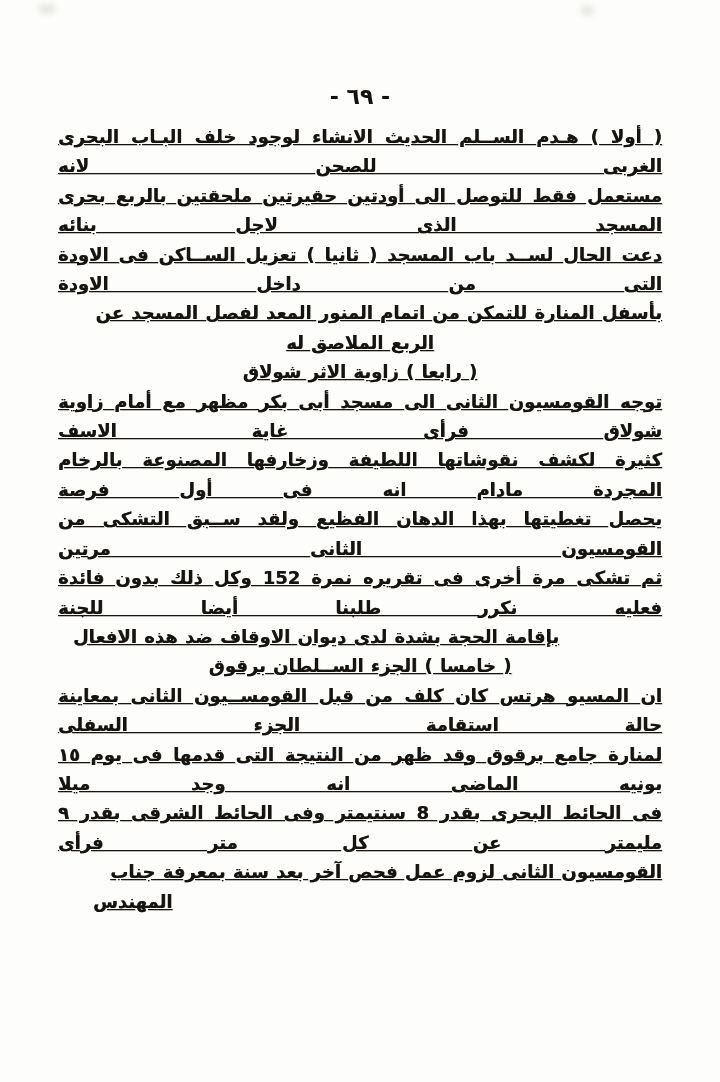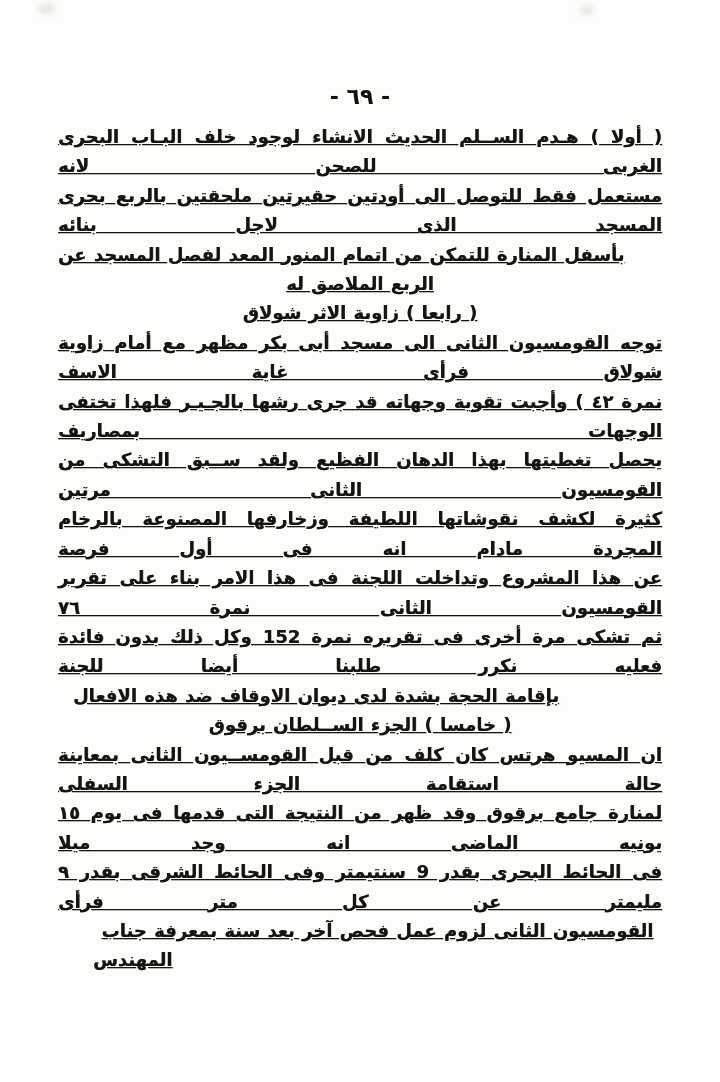--- a/index.html
+++ b/index.html
@@ -44,43 +44,42 @@
     font-weight:bold;
   }
   .ln{
     line-height:29.4px;
     min-height:29.4px;
     text-shadow:0.4px 0.4px 0 rgba(23,19,14,.75);
     word-spacing:1px;
     text-decoration:underline;
   }
   .a-j{text-align:justify;text-align-last:justify;}
-  .a-c{text-align:left;text-align-last:center;}
-  .a-l{text-align:center;text-align-last:left;}
+  .a-c{text-align:right;text-align-last:center;}
+  .a-l{text-align:right;text-align-last:left;}
 </style>
 </head>
 <body>
 
 <div class="page">
   <div class="smudge s1"></div>
   <div class="smudge s2"></div>
 
   <div class="pagenum">- ٦٩ -</div>
 
   <div class="bodytext" id="body-lines">
       <div class="ln a-j">( أولا ) هـدم الســلم الحديث الانشاء لوجود خلف البـاب البحرى الغربى للصحن لانه</div>
       <div class="ln a-j">مستعمل فقط للتوصل الى أودتين حقيرتين ملحقتين بالربع بحرى المسجد الذى لاجل بنائه</div>
+      <div class="ln a-j">دعت الحال لســد باب المسجد ( ثانيا ) تعزيل الســاكن فى الاودة التى من داخل الاودة</div>
       <div class="ln a-c">بأسفل المنارة للتمكن من اتمام المنور المعد لفصل المسجد عن الربع الملاصق له</div>
       <div class="ln a-c">( رابعا ) زاوية الاثر شولاق</div>
       <div class="ln a-j">توجه القومسيون الثانى الى مسجد أبى بكر مظهر مع أمام زاوية شولاق فرأى غاية الاسف</div>
-      <div class="ln a-j">نمرة ٤٢ ) وأجبت تقوية وجهاته قد جرى رشها بالجـيـر فلهذا تختفى الوجهات بمصاريف</div>
+      <div class="ln a-j">كثيرة لكشف نقوشاتها اللطيفة وزخارفها المصنوعة بالرخام المجردة مادام انه فى أول فرصة</div>
       <div class="ln a-j">يحصل تغطيتها بهذا الدهان الفظيع ولقد ســبق التشكى من القومسيون الثانى مرتين</div>
-      <div class="ln a-j">كثيرة لكشف نقوشاتها اللطيفة وزخارفها المصنوعة بالرخام المجردة مادام انه فى أول فرصة</div>
-      <div class="ln a-j">عن هذا المشروع وتداخلت اللجنة فى هذا الامر بناء على تقرير القومسيون الثانى نمرة ٧٦</div>
       <div class="ln a-j">ثم تشكى مرة أخرى فى تقريره نمرة 152 وكل ذلك بدون فائدة فعليه نكرر طلبنا أيضا للجنة</div>
       <div class="ln a-l" style="padding-left: 15px;">بإقامة الحجة بشدة لدى ديوان الاوقاف ضد هذه الافعال</div>
       <div class="ln a-c">( خامسا ) الجزء الســلطان برقوق</div>
       <div class="ln a-j">ان المسيو هرتس كان كلف من قبل القومســيون الثانى بمعاينة حالة استقامة الجزء السفلى</div>
       <div class="ln a-j">لمنارة جامع برقوق وقد ظهر من النتيجة التى قدمها فى يوم ١٥ يونيه الماضى انه وجد ميلا</div>
-      <div class="ln a-j">فى الحائط البحرى بقدر 9 سنتيمتر وفى الحائط الشرقى بقدر ٩ مليمتر عن كل متر فرأى</div>
+      <div class="ln a-j">فى الحائط البحرى بقدر 8 سنتيمتر وفى الحائط الشرقى بقدر ٩ مليمتر عن كل متر فرأى</div>
       <div class="ln a-l" style="padding-left: 35px;">القومسيون الثانى لزوم عمل فحص آخر بعد سنة بمعرفة جناب المهندس</div>
     </div>
 </div>
 
 </body></html>

